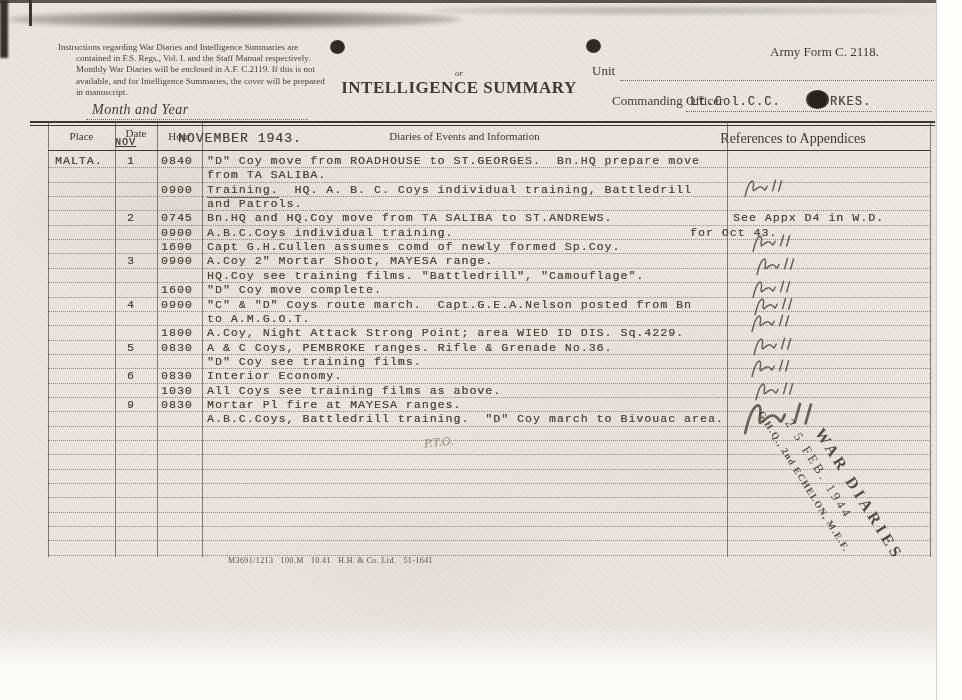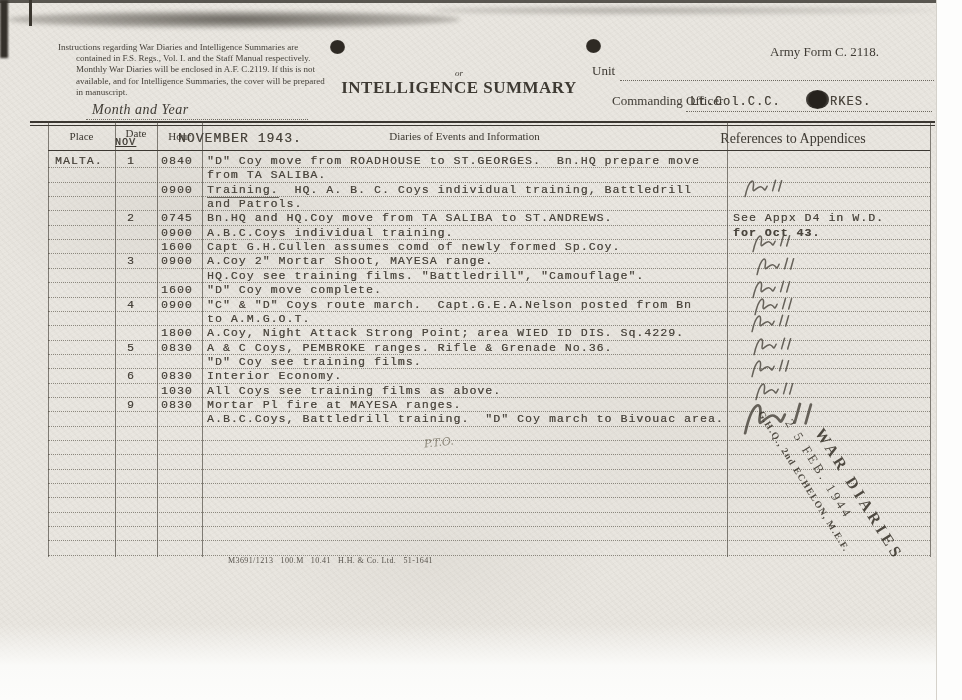--- a/index.html
+++ b/index.html
@@ -151,21 +151,21 @@
       <div class="abs tw" style="left: 207px; top: 168.3px;">from TA SALIBA.</div>
       <div class="abs tw" style="left: 161px; top: 182.7px;">0900</div>
       <div class="abs tw" style="left: 207px; top: 182.7px;"><span><span class="lead">Training.</span>  HQ. A. B. C. Coys individual training, Battledrill</span></div>
       <div class="abs tw" style="left: 207px; top: 197.1px;">and Patrols.</div>
       <div class="abs tw" style="left: 127px; top: 211.4px;">2</div>
       <div class="abs tw" style="left: 161px; top: 211.4px;">0745</div>
       <div class="abs tw" style="left: 207px; top: 211.4px;">Bn.HQ and HQ.Coy move from TA SALIBA to ST.ANDREWS.</div>
       <div class="abs tw" style="left: 733px; top: 211.4px;">See Appx D4 in W.D.</div>
       <div class="abs tw" style="left: 161px; top: 225.8px;">0900</div>
       <div class="abs tw" style="left: 207px; top: 225.8px;">A.B.C.Coys individual training.</div>
-      <div class="abs tw" style="left: 733px; top: 225.8px; font-weight: bold;">for Oct 43.</div>
+      <div class="abs tw" style="left: 690px; top: 225.8px;">for Oct 43.</div>
       <div class="abs tw" style="left: 161px; top: 240.1px;">1600</div>
       <div class="abs tw" style="left: 207px; top: 240.1px;">Capt G.H.Cullen assumes comd of newly formed Sp.Coy.</div>
       <div class="abs tw" style="left: 127px; top: 254.4px;">3</div>
       <div class="abs tw" style="left: 161px; top: 254.4px;">0900</div>
       <div class="abs tw" style="left: 207px; top: 254.4px;">A.Coy 2" Mortar Shoot, MAYESA range.</div>
       <div class="abs tw" style="left: 207px; top: 268.8px;">HQ.Coy see training films. "Battledrill", "Camouflage".</div>
       <div class="abs tw" style="left: 161px; top: 283.1px;">1600</div>
       <div class="abs tw" style="left: 207px; top: 283.1px;">"D" Coy move complete.</div>
       <div class="abs tw" style="left: 127px; top: 297.5px;">4</div>
       <div class="abs tw" style="left: 161px; top: 297.5px;">0900</div>

